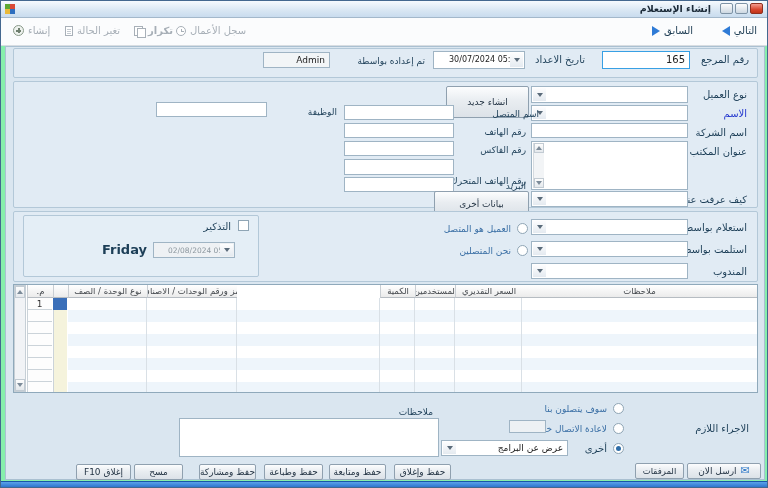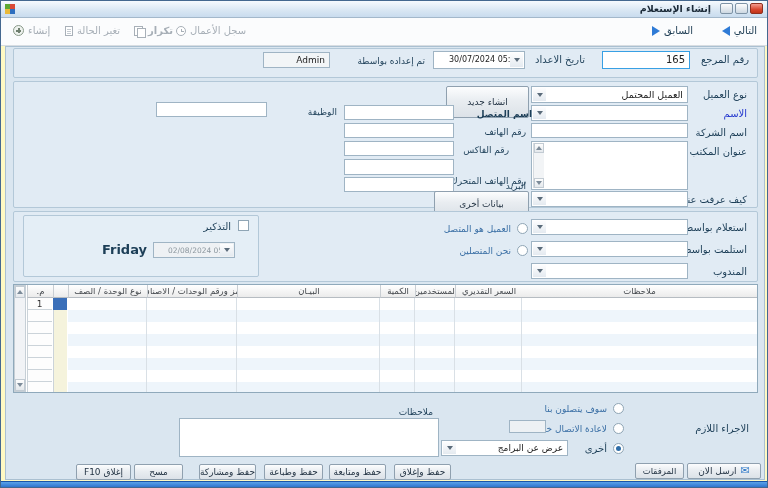--- a/index.html
+++ b/index.html
@@ -1,17 +1,17 @@
 <!DOCTYPE html>
 <html lang="ar" dir="rtl"><head>
 <meta charset="utf-8">
 <style>
   * { margin:0; padding:0; box-sizing:border-box; font-family:"DejaVu Sans", sans-serif; }
   html,body { background:#9aa7b2; }
-  .window { position:relative; width:768px; height:488px; margin:0 auto; background:#fef9c3;
+  .window { position:relative; width:768px; height:488px; margin:0 auto; background:#86efac;
             border:1px solid #44688F; overflow:hidden; direction:rtl; }
   
   .titlebar { position:absolute; left:0; top:0; width:100%; height:17px;
               background:linear-gradient(#F6FAFE,#D8E6F3 60%,#C9DCEE); border-bottom:1px solid #A3B8CB; }
   .title-text { position:absolute; right:56px; top:2px; font-size:9.5px; color:#1b2a38; font-weight:bold; }
   .winbtn { position:absolute; top:2px; width:13px; height:11px; border:1px solid #7E93A6;
             border-radius:2px; background:linear-gradient(#FDFDFD,#CDD8E2); }
   .winbtn.close { background:linear-gradient(#F49C8E,#D9462E 60%,#C03418); border-color:#8E3020; }
   .appicon { position:absolute; left:4px; top:3px; width:10px; height:10px; display:grid;
              grid-template-columns:5px 5px; grid-template-rows:5px 5px; }
@@ -147,55 +147,54 @@
     <span class="dd r">
         <i></i>
       </span>
   </div>
   <span class="lbl sm" style="right:342px;top:54px;">تم إعداده بواسطة</span>
   <div class="tb ralign" style="left:262px;top:51px;width:67px;height:16px;font-size:9px;line-height:12px;background:#F2F5F7;">Admin</div>
 
   <div class="panel" style="left:12px;top:80px;width:745px;height:127px;"></div>
   <span class="lbl" style="right:20px;top:88px;">نوع العميل</span>
   <div class="combo" style="left:530px;top:85px;width:157px;height:17px;">
-    <span class="val" style="right:4px;left:16px;font-size:9.5px;line-height:14px;text-align:right;">العميل المحتمل</span>
     <span class="dd l">
         <i></i>
       </span>
   </div>
   <div class="btn" style="left:445px;top:85px;width:83px;height:32px;">انشاء جديد</div>
 
   <span class="lbl blue" style="right:20px;top:107px;">الاسم</span>
   <div class="combo" style="left:530px;top:104px;width:157px;height:16px;">
     <span class="dd l">
         <i></i>
       </span>
   </div>
-  <span class="lbl sm" style="right:235px;top:107px;font-weight:bold;">اسم المتصل</span>
+  <span class="lbl sm" style="right:228px;top:107px;">اسم المتصل</span>
   <div class="tb" style="left:343px;top:104px;width:110px;height:15px;"></div>
   <span class="lbl" style="right:430px;top:105px;font-size:9px;">الوظيفة</span>
   <div class="tb" style="left:155px;top:101px;width:111px;height:15px;"></div>
 
   <span class="lbl" style="right:20px;top:126px;">اسم الشركة</span>
   <div class="tb" style="left:530px;top:122px;width:157px;height:15px;"></div>
   <span class="lbl sm" style="right:241px;top:125px;">رقم الهاتف</span>
   <div class="tb" style="left:343px;top:122px;width:110px;height:15px;"></div>
 
   <span class="lbl" style="right:20px;top:145px;">عنوان المكتب</span>
   <div class="tb" style="left:530px;top:140px;width:157px;height:49px;">
     <span class="tascroll">
       <span class="sbtn" style="top:0;height:10px;">
           <i class="tri-up"></i>
         </span>
       <span class="sbtn" style="bottom:0;top:auto;height:10px;">
           <i class="tri-dn"></i>
         </span>
     </span>
   </div>
-  <span class="lbl sm" style="right:258px;top:143px;text-align:center;">رقم الفاكس</span>
+  <span class="lbl sm" style="right:241px;top:143px;text-align:center;">رقم الفاكس</span>
   <div class="tb" style="left:343px;top:140px;width:110px;height:15px;"></div>
   <span class="lbl sm" style="right:241px;top:161px;margin-top:13px;">رقم الهاتف المتحرك</span>
   <div class="tb" style="left:343px;top:158px;width:110px;height:16px;"></div>
   <span class="lbl sm" style="right:241px;top:179px;">البريد</span>
   <div class="tb" style="left:343px;top:176px;width:110px;height:15px;"></div>
 
   <span class="lbl" style="right:20px;top:193px;">كيف عرفت عنا</span>
   <div class="combo" style="left:530px;top:190px;width:157px;height:16px;">
     <span class="dd l">
         <i></i>
@@ -238,21 +237,20 @@
         <i></i>
       </span>
   </div>
   <span class="lbl" style="right:620px;top:243px;font-weight:600;font-size:13px;">Friday</span>
 
   <div class="grid"></div>
   <div class="th" style="left:26px;width:26px;">م.</div>
   <div class="th" style="left:52px;width:15px;"></div>
   <div class="th" style="left:67px;width:79px;">نوع الوحدة / الصف</div>
   <div class="th" style="left:146px;width:90px;">رمز ورقم الوحدات / الاصناف</div>
-  <div class="th" style="left:236px;width:143px;">البيـان</div>
   <div class="th" style="left:379px;width:35px;">الكمية</div>
   <div class="th" style="left:414px;width:40px;">المستخدمين</div>
   <div class="th" style="left:454px;width:67px;">السعر التقديري</div>
   <div class="th" style="left:521px;width:235px;border-left:none;">ملاحظات</div>
 
   <div class="stripes"></div>
   <div class="vline" style="left:145px;"></div>
   <div class="vline" style="left:235px;"></div>
   <div class="vline" style="left:378px;"></div>
   <div class="vline" style="left:413px;"></div>

